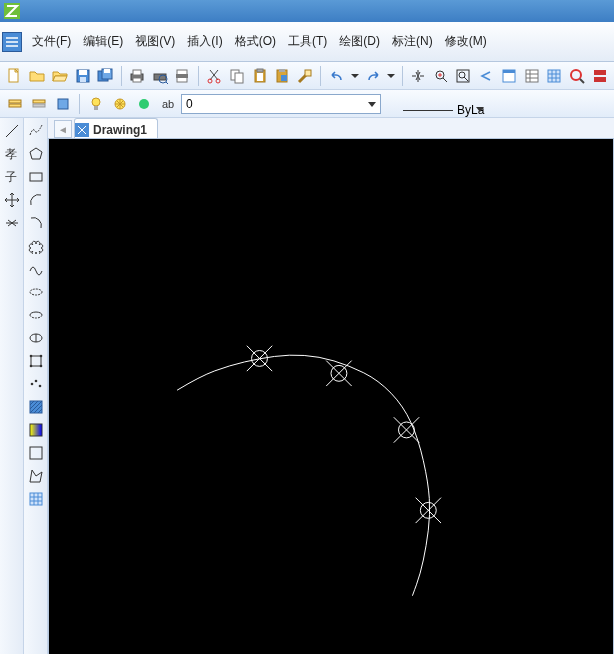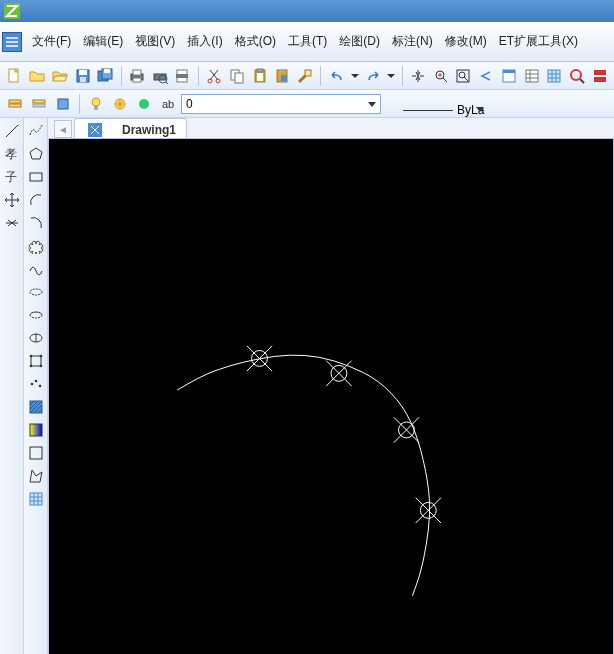--- a/index.html
+++ b/index.html
@@ -121,22 +121,22 @@
   .tab-btn {
     width:18px;height:18px;
     border:1px solid #b5c7de;background:#f4f8fd;margin-right:2px;cursor:pointer;
     display:flex;align-items:center;justify-content:center;font-size:10px;color:#999;
   }
   .doc-tab {
     height: 20px;
     background: #fff;
     border: 1px solid #b5c7de; border-bottom: none;
     border-radius: 3px 3px 0 0;
-    padding: 2px 10px 0 13px;
-    display:flex; align-items:center; gap:20px;
+    padding: 2px 10px 0 0;
+    display:flex; align-items:center; gap:4px;
     font-weight: bold;
     color:#333;
   }
   .doc-tab .doc-ico {
     width:14px;height:14px;background:#4a8cd6;display:inline-block;
   }
   .canvas {
     flex: 1;
     background: #000;
     position: relative;
@@ -168,21 +168,20 @@
   </div>
   <div class="menu-item">文件(F)</div>
   <div class="menu-item">编辑(E)</div>
   <div class="menu-item">视图(V)</div>
   <div class="menu-item">插入(I)</div>
   <div class="menu-item">格式(O)</div>
   <div class="menu-item">工具(T)</div>
   <div class="menu-item">绘图(D)</div>
   <div class="menu-item">标注(N)</div>
   <div class="menu-item">修改(M)</div>
-  <div class="menu-item">ET扩展工具(X)</div>
 </div>
 
 <div class="toolbar">
   <div class="tool-btn">
       <svg class="ico" viewBox="0 0 16 16">
         <rect x="3" y="1" width="9" height="13" fill="#fff" stroke="#c79a2a"></rect>
         <path d="M9 1 L12 4 L9 4 Z" fill="#ffe9a6" stroke="#c79a2a"></path>
       </svg>
     </div>
   <div class="tool-btn">

